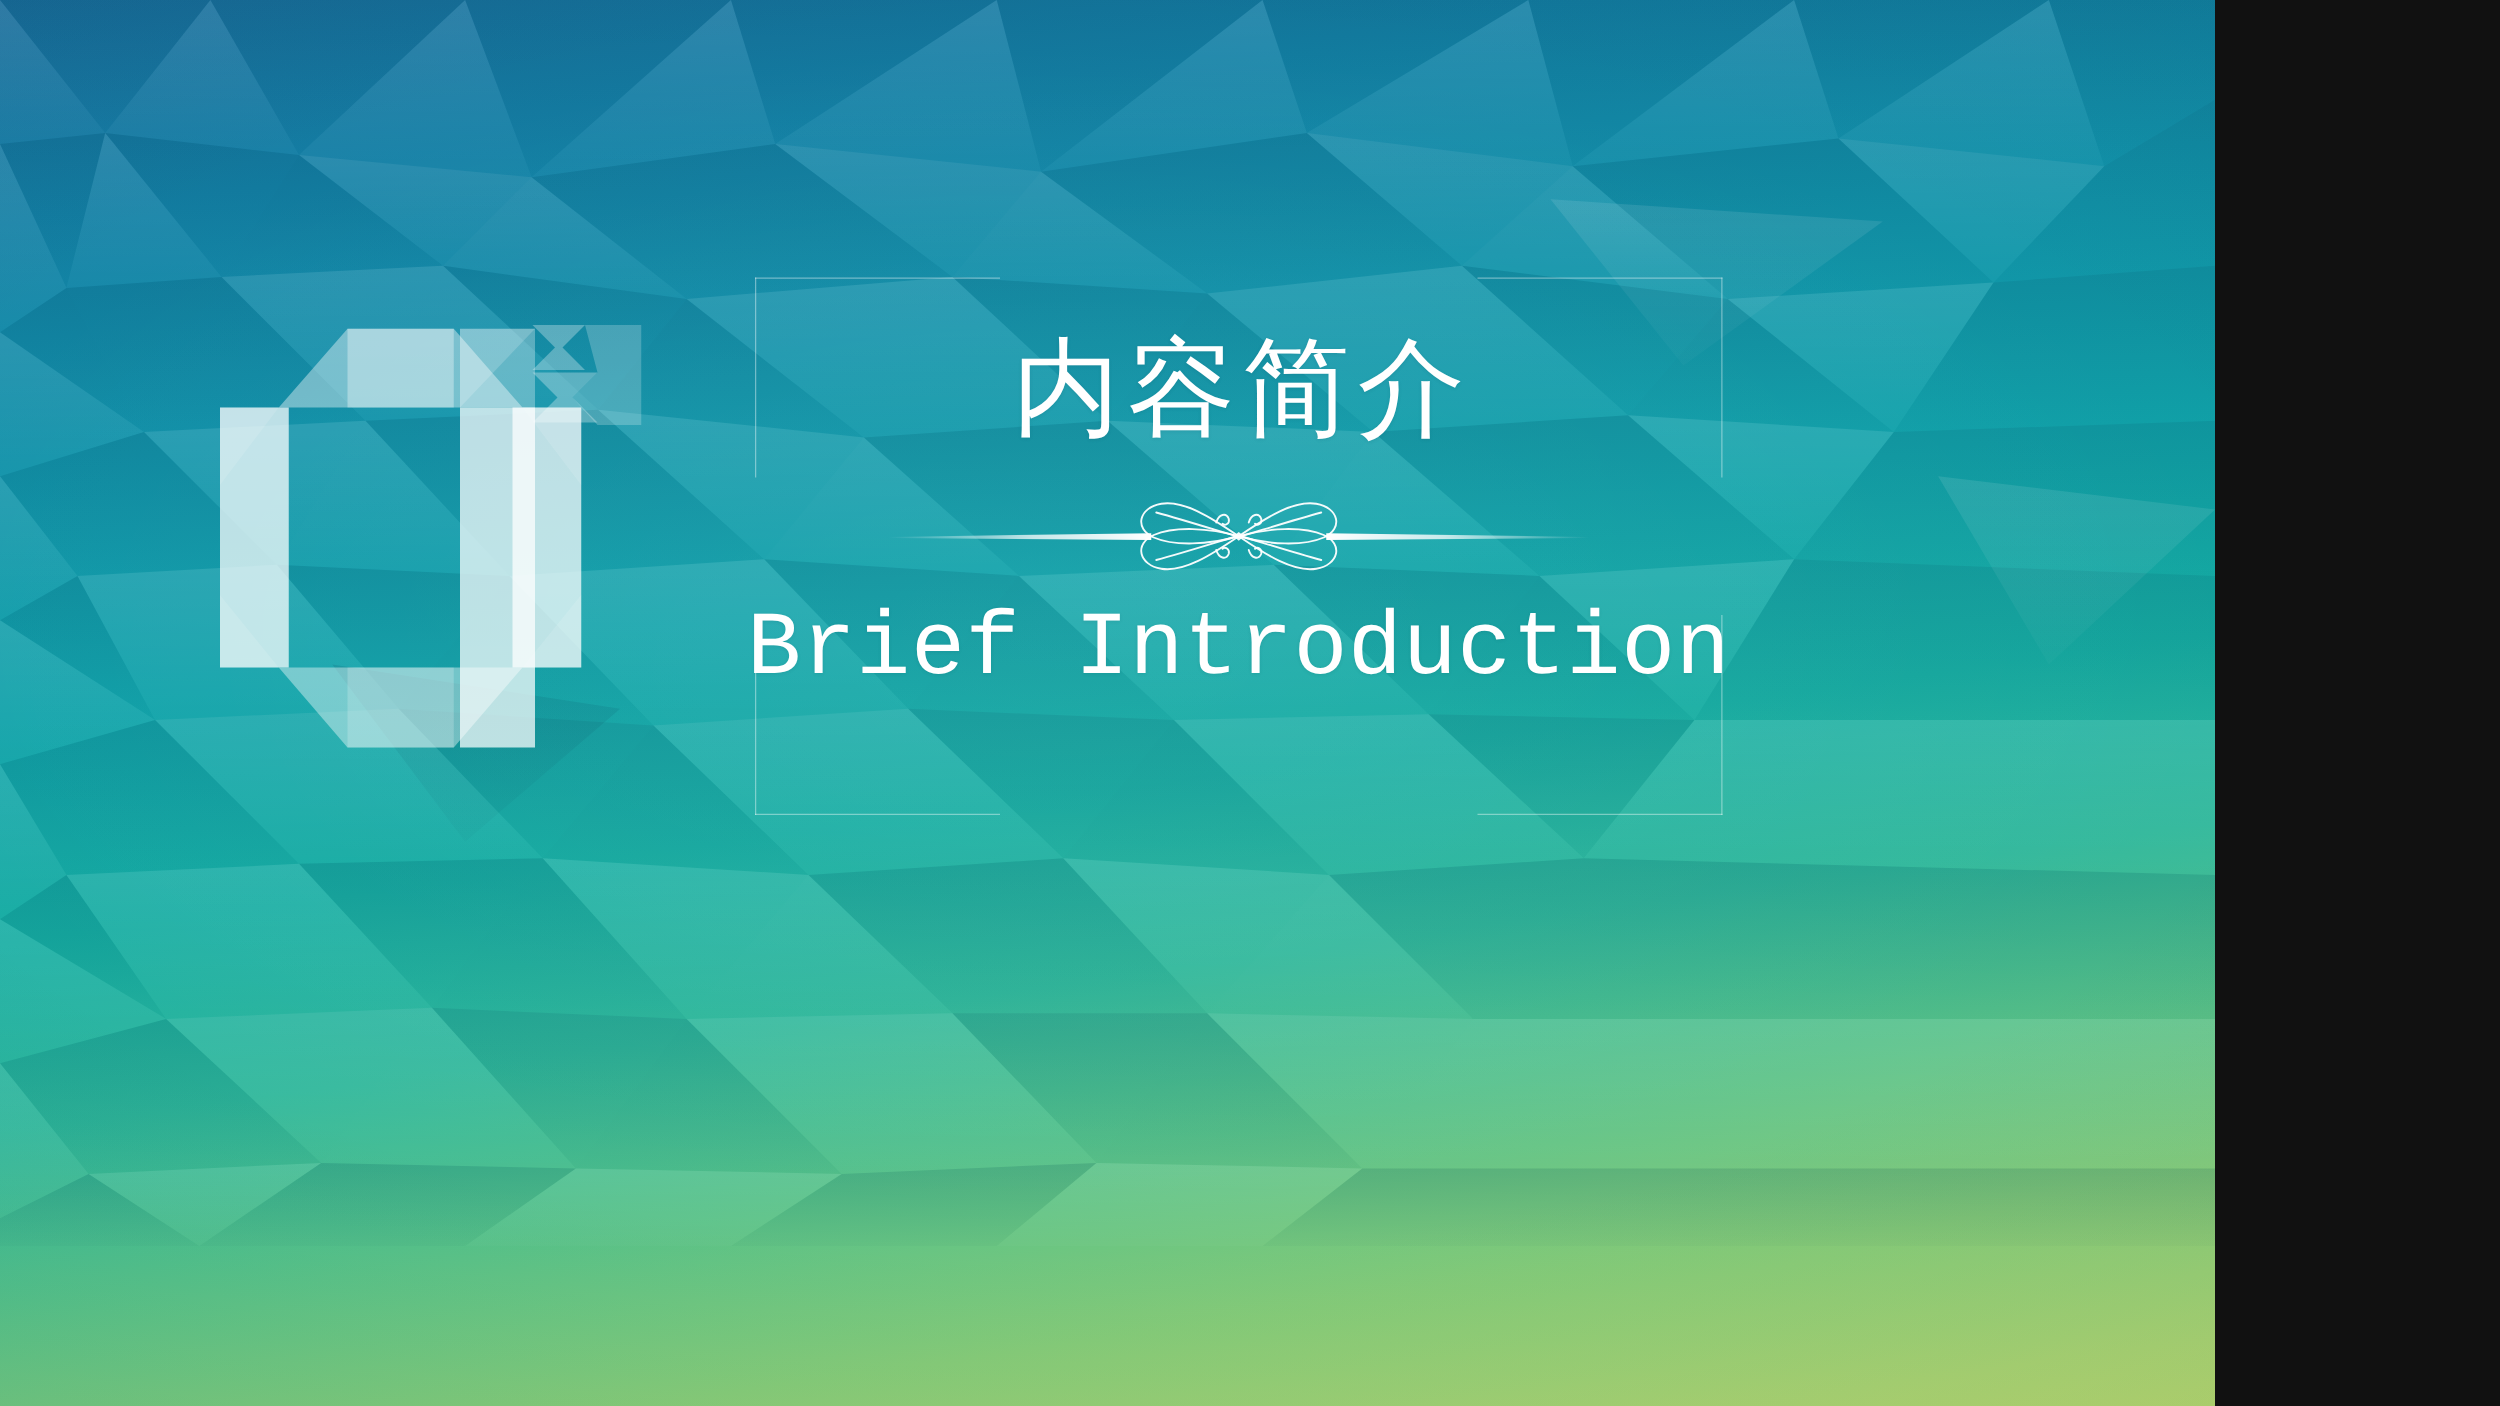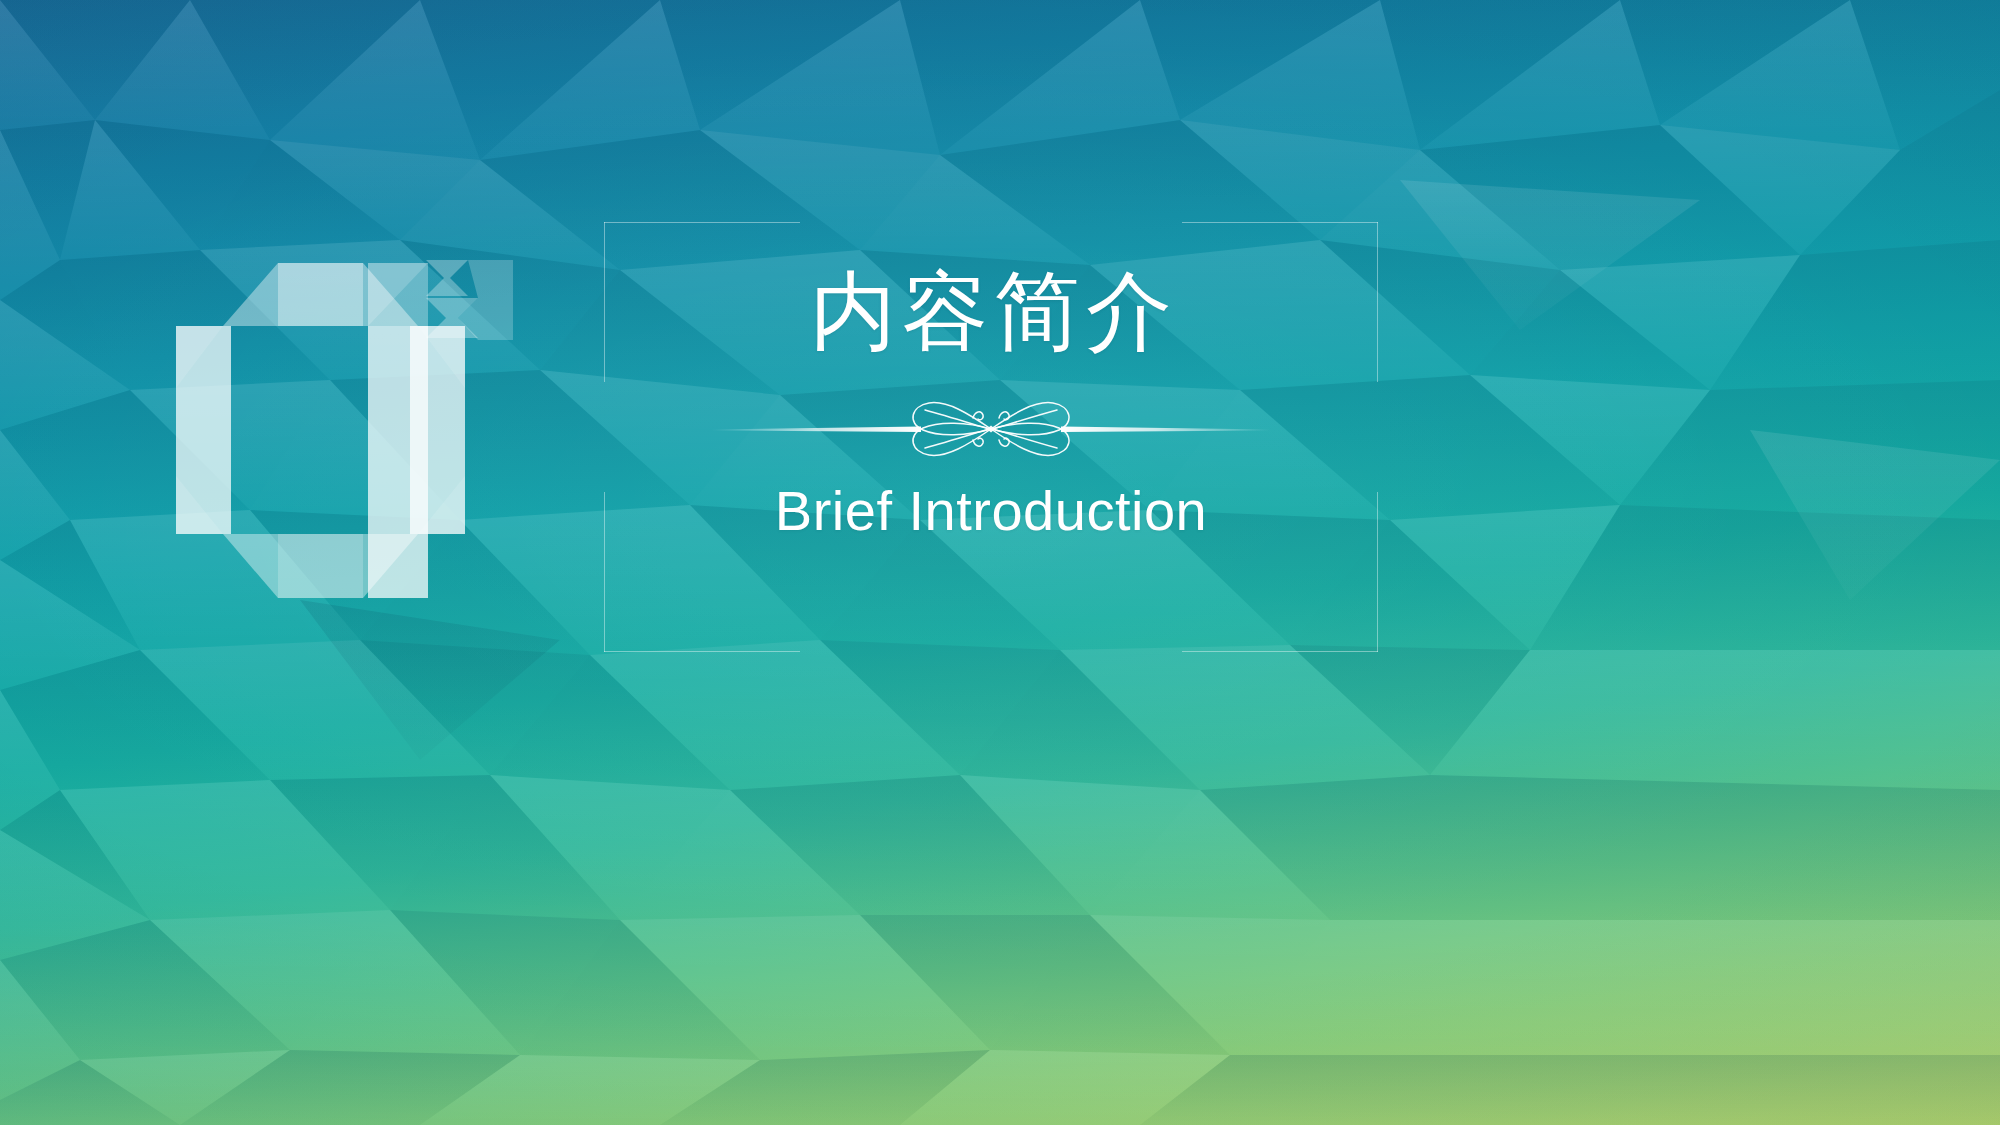--- a/index.html
+++ b/index.html
@@ -1,21 +1,21 @@
 <!DOCTYPE html>
 <html><head>
 <meta charset="utf-8">
 <title>Slide</title>
 <style>
   html,body{margin:0;padding:0;background:#111;}
   *{box-sizing:border-box;}
 
   #slide{
     position:relative;
-    width:2000px;height:1125px;
+    width:1772px;height:1125px;
     overflow:hidden;
     font-family:"Liberation Sans","DejaVu Sans",sans-serif;
     background:#15803d;
     text-align:center;
   }
 
   
   #bg-gradient{
     position:absolute;inset:0;
     background:
@@ -89,26 +89,26 @@
 
   #divider{
     position:relative;
     margin-top:36px;
     width:560px;height:78px;
   }
 
   #subtitle-en{
     margin-top:14px;
     color:#ffffff;
-    font-size:56px;
+    font-size:72px;
     line-height:1.05;
     font-weight:300;
     letter-spacing:0.5px;
     white-space:nowrap;
-    font-family:Liberation Sans, sans-serif;
+    font-family:Liberation Mono, monospace;
     text-shadow:0 1px 3px rgba(0,60,70,0.10);
   }
 </style>
 </head>
 <body>
 
 <div id="slide">
 
   <div id="bg-gradient"></div>
 

